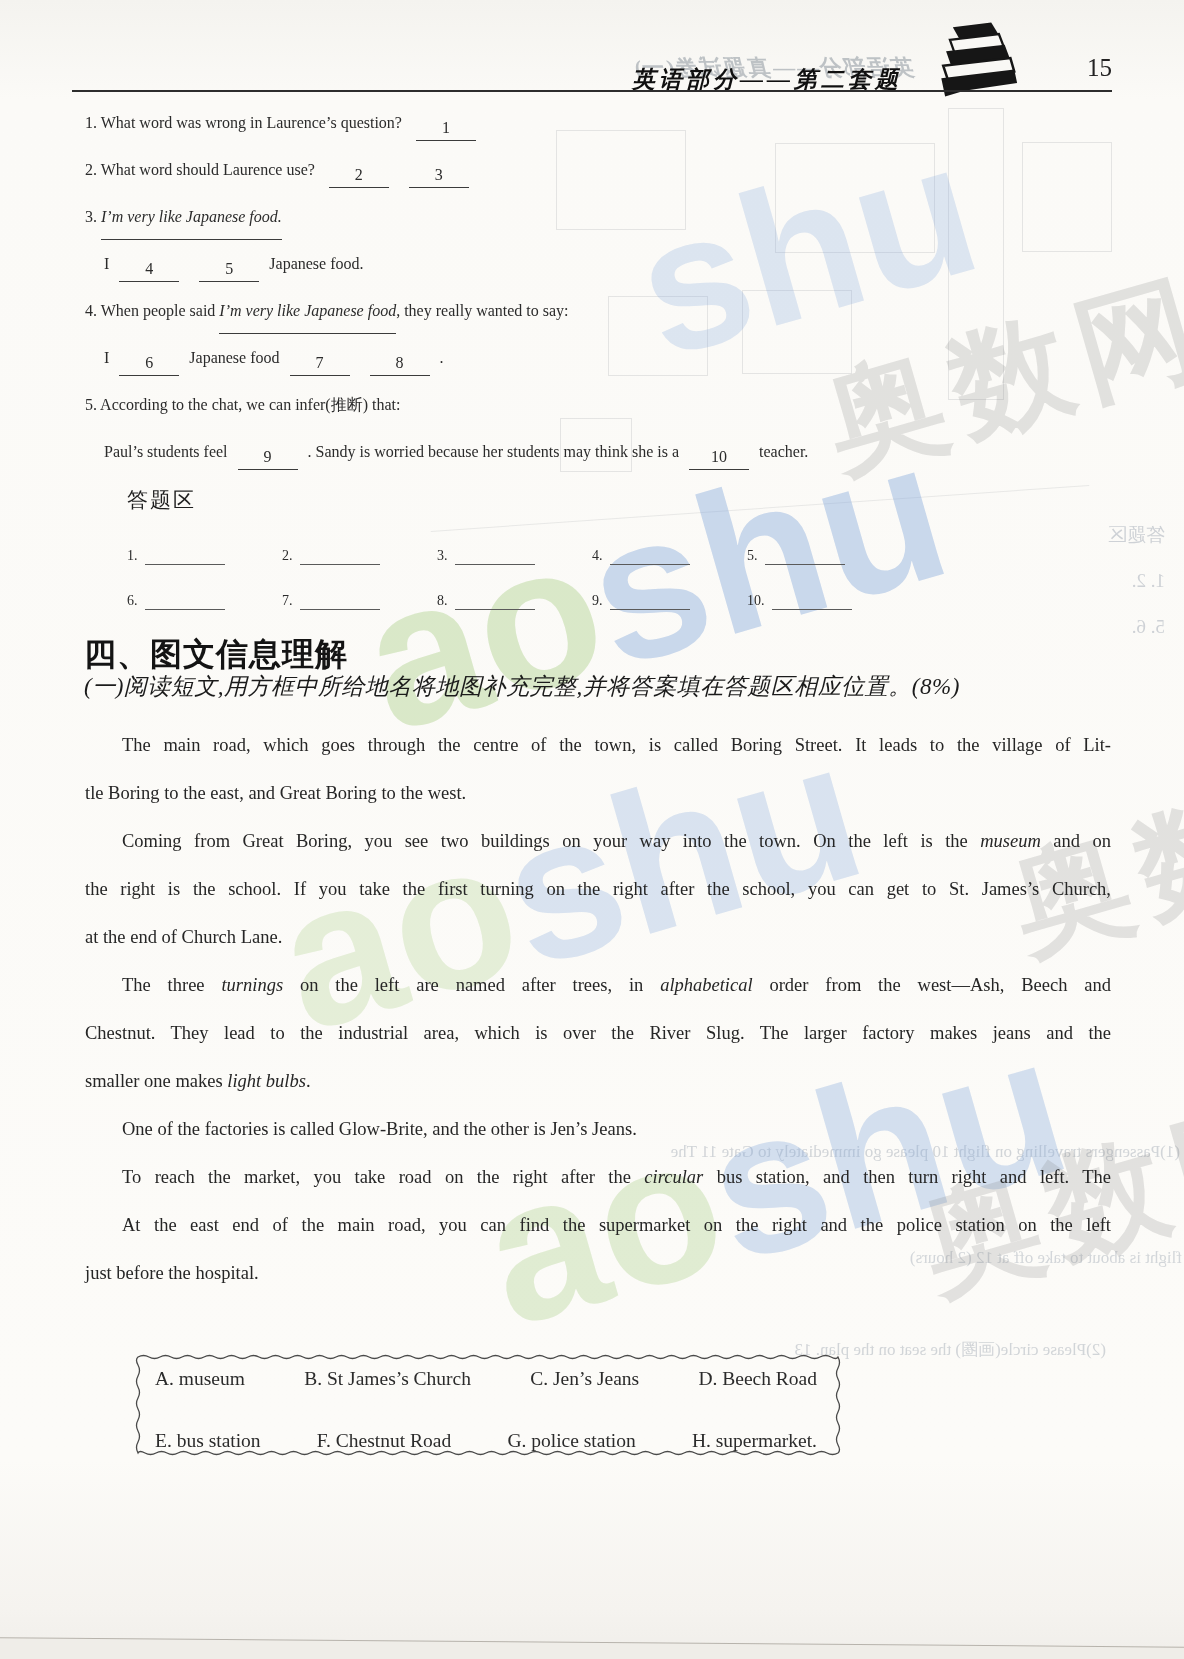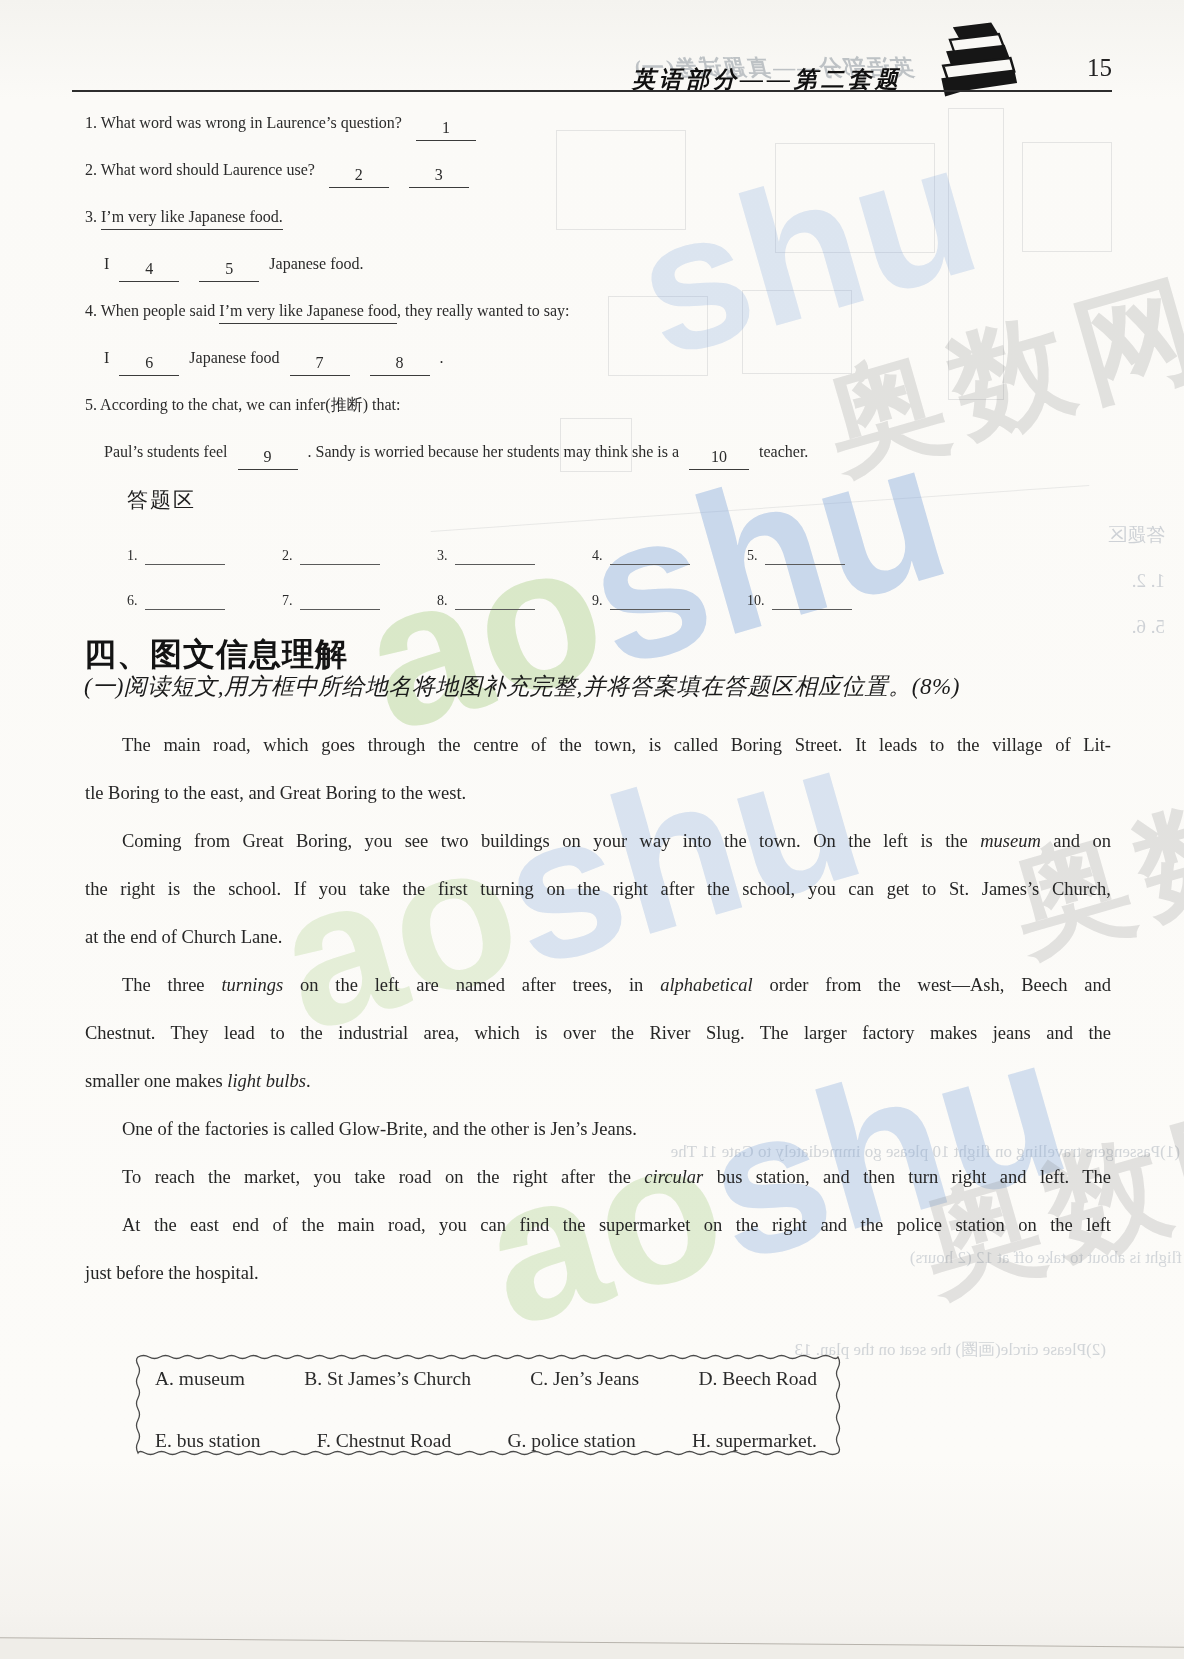--- a/index.html
+++ b/index.html
@@ -13,21 +13,21 @@
   .page-num{position:absolute;top:54px;right:72px;font-size:25px;color:#222;}
   .books-icon{position:absolute;top:20px;right:164px;width:96px;height:80px;}
   .header-rule{position:absolute;top:90px;left:72px;width:1040px;border-top:2px solid #2d2d2d;height:0;}
 
   
   .questions{position:absolute;top:99px;left:85px;width:1030px;font-size:16px;}
   .q-line{height:47px;line-height:47px;white-space:nowrap;}
   .q-line.indent{padding-left:19px;}
   .blank{display:inline-block;min-width:54px;padding:0 3px;text-align:center;
     border-bottom:1.6px solid #3b3b3b;line-height:24px;margin:0 10px;transform:translateY(5px);}
-  .iu{border-bottom:1.3px solid #3b3b3b;padding-bottom:4px;}
+  .iu{font-style:italic;border-bottom:1.3px solid #3b3b3b;padding-bottom:14px;}
 
   
   .ans-label{position:absolute;top:486px;left:127px;font-size:21px;color:#1e1e1e;letter-spacing:2px;}
   .ans-row{position:absolute;left:127px;width:940px;height:40px;line-height:40px;font-size:14px;white-space:nowrap;}
   .ans-row.r1{top:536px;}
   .ans-row.r2{top:581px;}
   .ans-item{display:inline-block;width:155px;}
   .ans-line{display:inline-block;width:80px;height:20px;border-bottom:1.3px solid #5a5a5a;
     margin-left:7px;transform:translateY(5px);}
 

